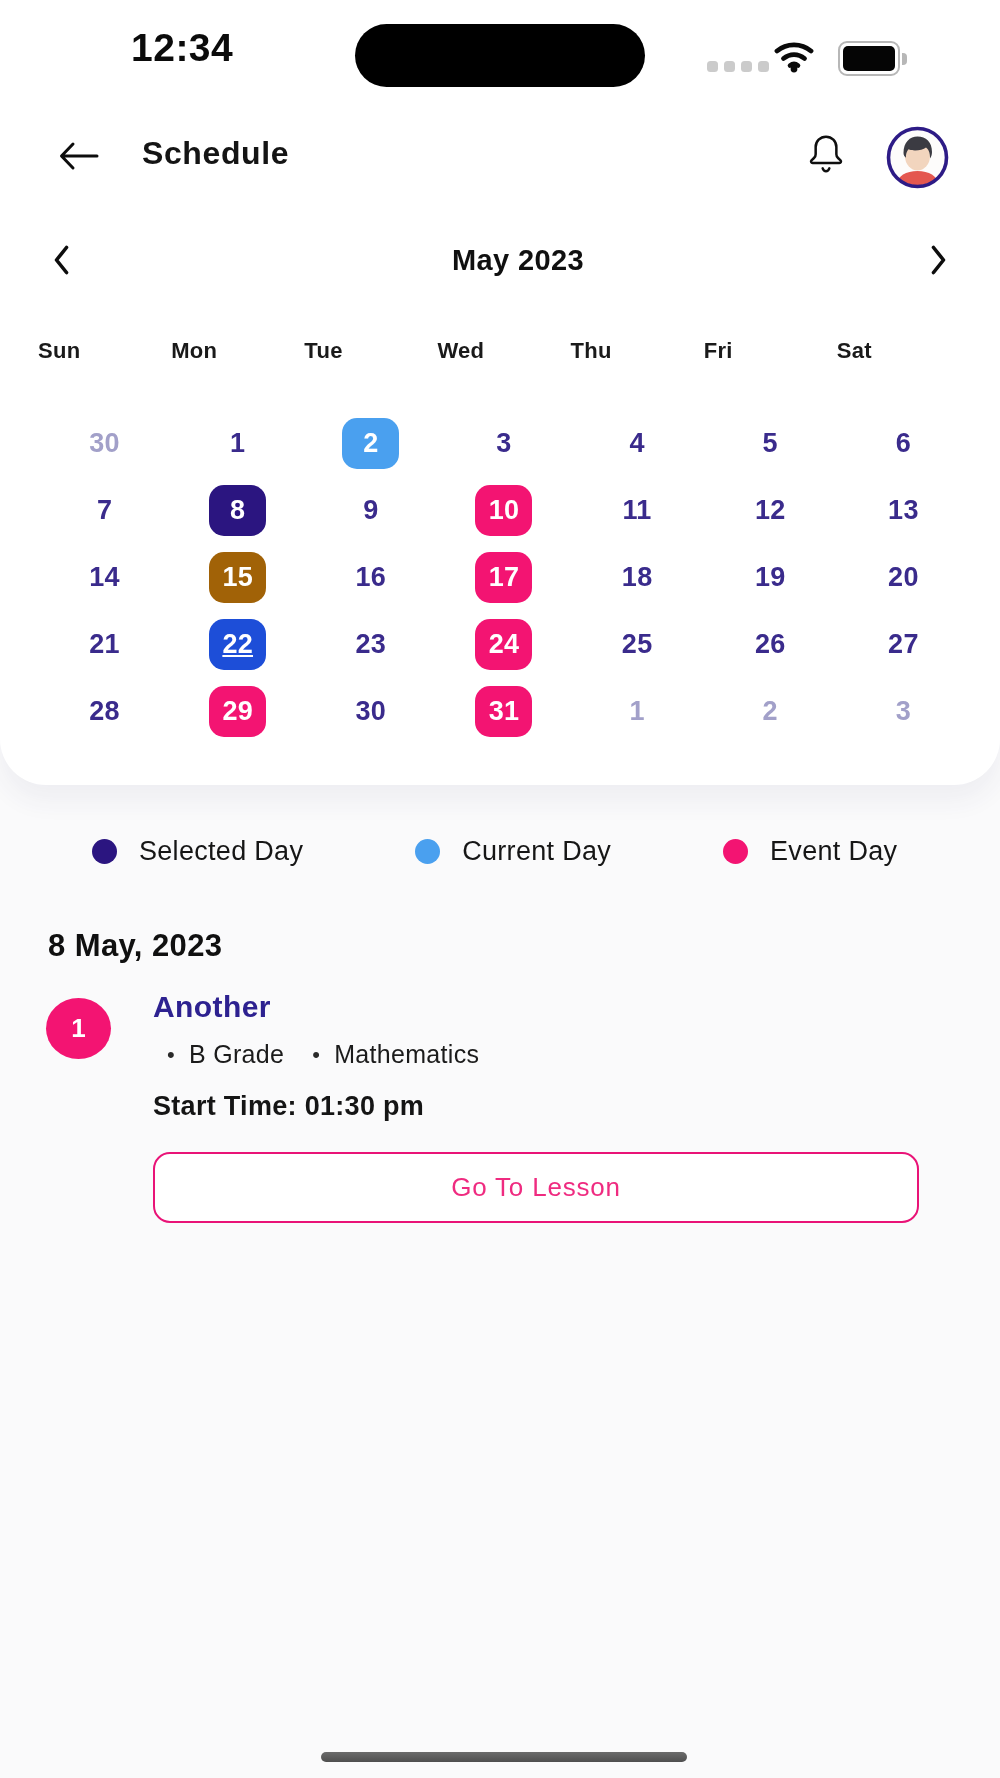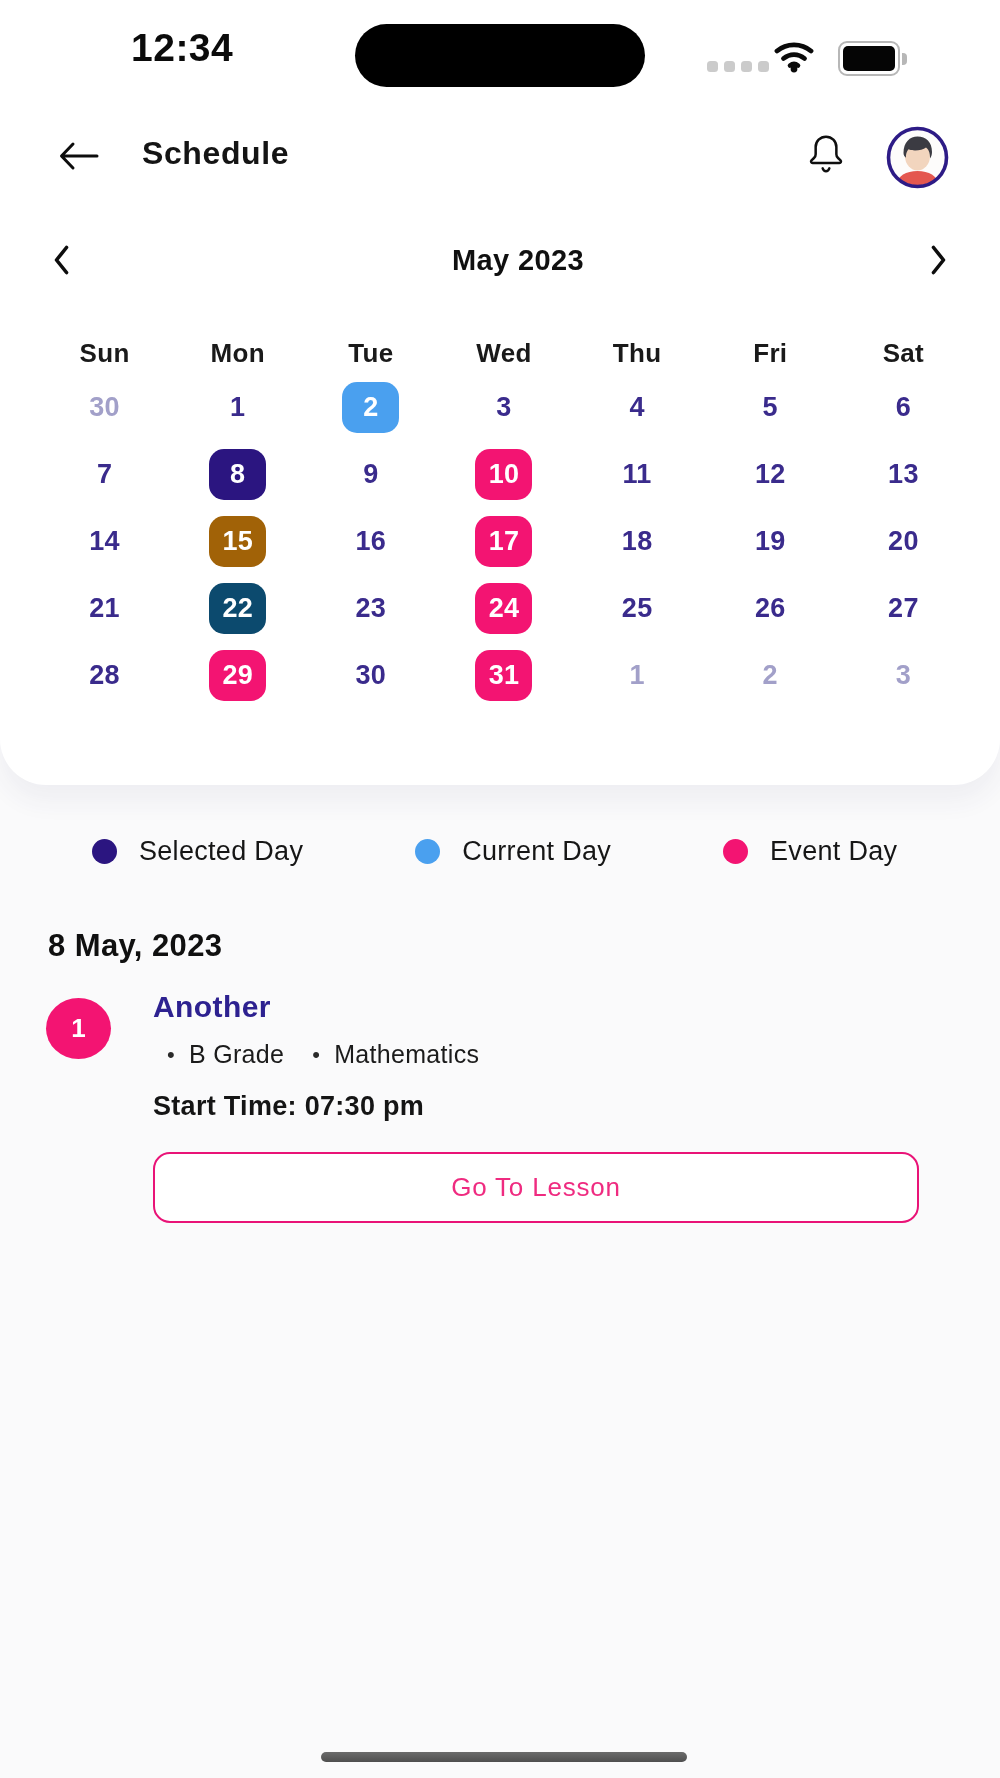--- a/index.html
+++ b/index.html
@@ -56,23 +56,23 @@
   }
 
   
   .weekday-row,.date-grid{
     position:absolute;left:0;width:1000px;
     display:grid;grid-template-columns:repeat(7,1fr);
     padding:0 30px 0 38px;box-sizing:border-box;
   }
   .weekday-row{top:338px;}
   .weekday{
-    text-align:center;font-size:26px;font-weight:700;color:#1a1a1a;letter-spacing:0.3px;
-  }
-  .date-grid{top:374px;grid-auto-rows:67px;text-align:center;}
+    font-size:22px;font-weight:700;color:#1a1a1a;letter-spacing:0.3px;
+  }
+  .date-grid{top:410px;grid-auto-rows:67px;text-align:center;}
   .daycell{display:flex;align-items:center;justify-content:center;cursor:pointer;}
   .daynum{
     font-size:27px;font-weight:600;color:#3a2b8c;letter-spacing:0.3px;
     display:inline-flex;align-items:center;justify-content:center;
   }
   .daynum.muted{color:#a2a0c9;}
   .daynum.tile{
     width:57px;height:51px;border-radius:15px;color:#ffffff;
   }
 
@@ -283,21 +283,21 @@
         <div class="daycell">
           <span class="daynum">19</span>
         </div>
         <div class="daycell">
           <span class="daynum">20</span>
         </div>
         <div class="daycell">
           <span class="daynum">21</span>
         </div>
         <div class="daycell">
-          <span class="daynum tile" style="background: #0c4a6e;">22</span>
+          <span class="daynum tile" style="background: #1d4ed8; text-decoration: underline;">22</span>
         </div>
         <div class="daycell">
           <span class="daynum">23</span>
         </div>
         <div class="daycell">
           <span class="daynum tile" style="background: rgb(243, 20, 114);">24</span>
         </div>
         <div class="daycell">
           <span class="daynum">25</span>
         </div>
@@ -353,21 +353,21 @@
       <div class="event-row">
         <div class="event-badge" style="background: rgb(243, 20, 114);">1</div>
         <div class="event-content">
           <h3 class="event-title">Another</h3>
           <div class="event-meta">
             <span class="bullet">•</span>
             <span class="meta-text">B Grade</span>
             <span class="bullet">•</span>
             <span class="meta-text">Mathematics</span>
           </div>
-          <div class="event-time">Start Time: 07:30 pm</div>
+          <div class="event-time">Start Time: 01:30 pm</div>
           <button class="lesson-btn">Go To Lesson</button>
         </div>
       </div>
     </div>
 
   <div class="home-indicator"></div>
 
 </div>
 
 </body></html>

